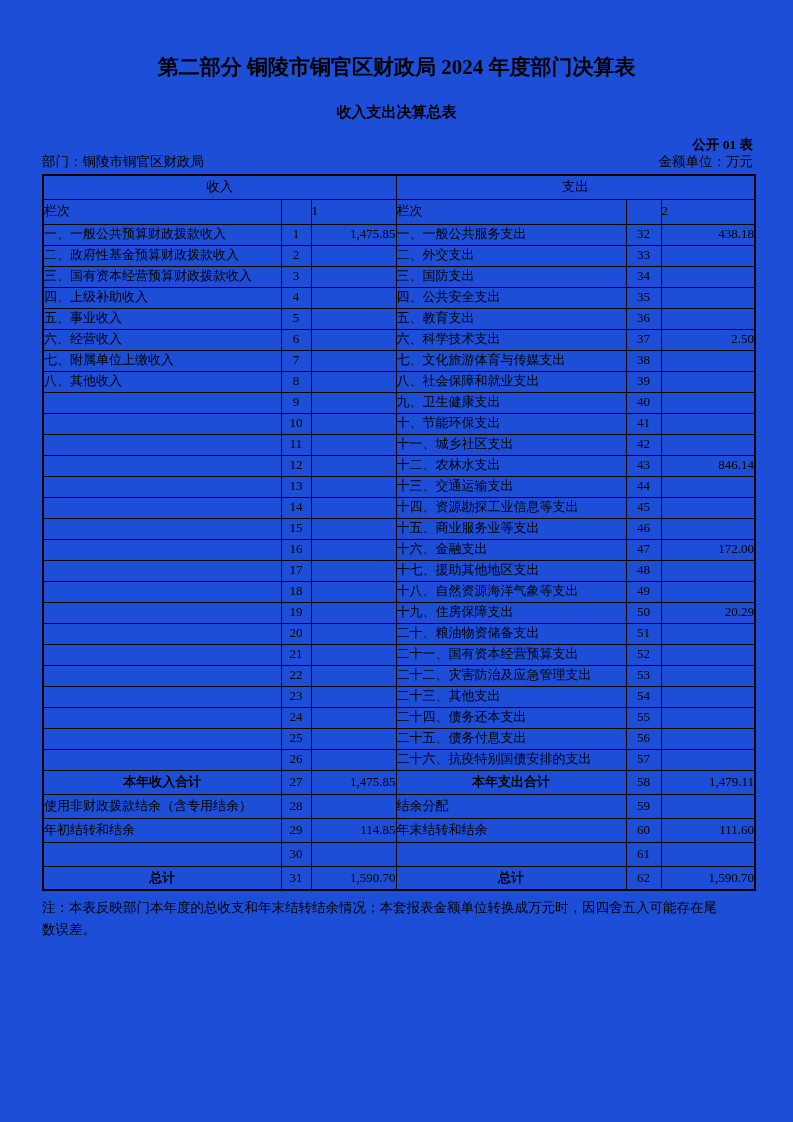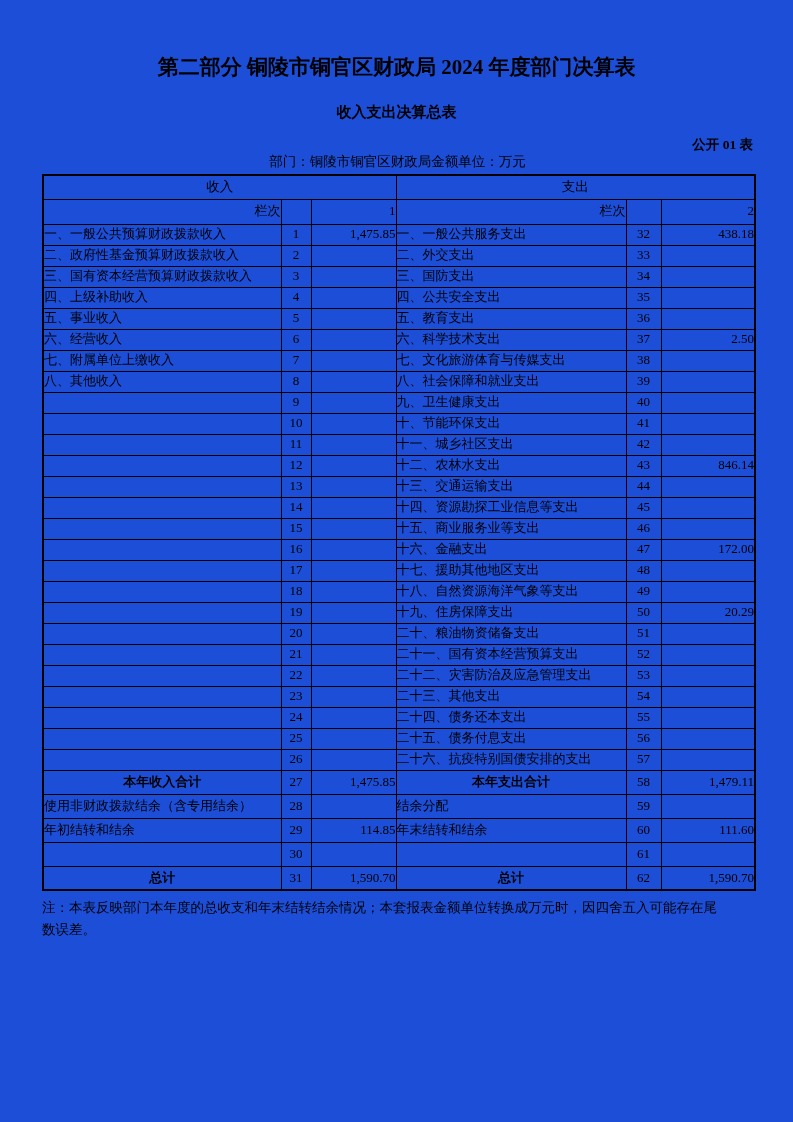--- a/index.html
+++ b/index.html
@@ -30,21 +30,21 @@
   .content { width: 711px; margin-left: 42px; }
   .table-code {
     margin-top: 12px;
     text-align: right;
     font-size: 13.5px;
     line-height: 17px;
     font-weight: bold;
   }
   .meta-row {
     display: flex;
-    justify-content: center;
+    justify-content: space-between;
     font-size: 13.5px;
     line-height: 18px;
     margin-top: 0px;
     margin-bottom: 3px;
   }
   table.main {
     width: 712px;
     margin-left: 42px;
     border-collapse: collapse;
     table-layout: fixed;
@@ -53,21 +53,21 @@
   }
   table.main td {
     border: 1px solid #000;
     padding: 0;
     overflow: hidden;
     font-size: 13px;
     line-height: 1.25;
   }
   tr.sec-row td { height: 24px; text-align: center; font-size: 13.5px; }
   tr.colhead-row td { height: 35px; text-align: center; font-size: 13.5px; }
-  tr.lanci-row td { height: 25px; text-align: right; font-size: 13px; }
+  tr.lanci-row td { height: 25px; text-align: left; font-size: 13px; }
   tr.data-row td { height: 21px; }
   tr.tall-row td { height: 24px; }
   td.item { text-align: left; padding: 0 2px 0 4px; white-space: nowrap; }
   td.line { text-align: center; font-size: 13.5px; }
   td.amt { text-align: right; padding-right: 3px; font-size: 10.5px; white-space: nowrap; }
   td.item.total { text-align: center; font-weight: bold; white-space: nowrap; }
   td.line-head { line-height: 1.25; padding: 0 2px; }
   .footnote {
     width: 711px;
     margin: 6px 0 0 42px;

